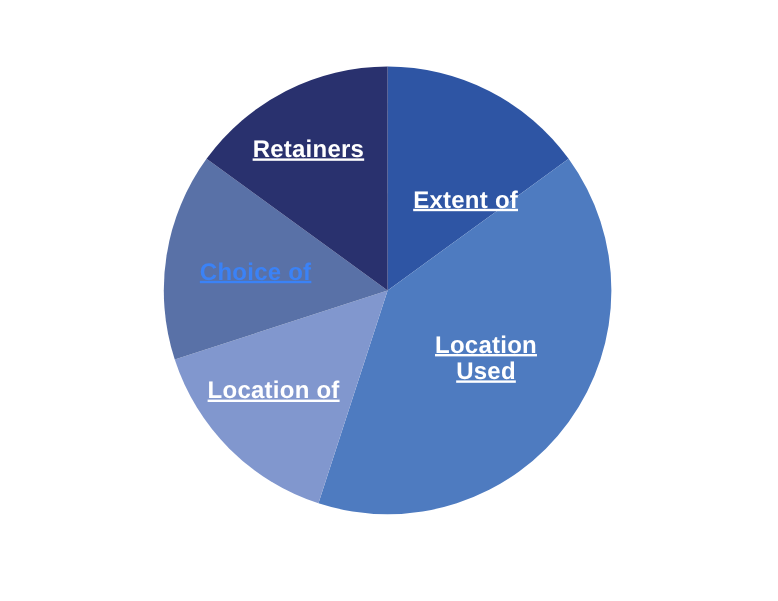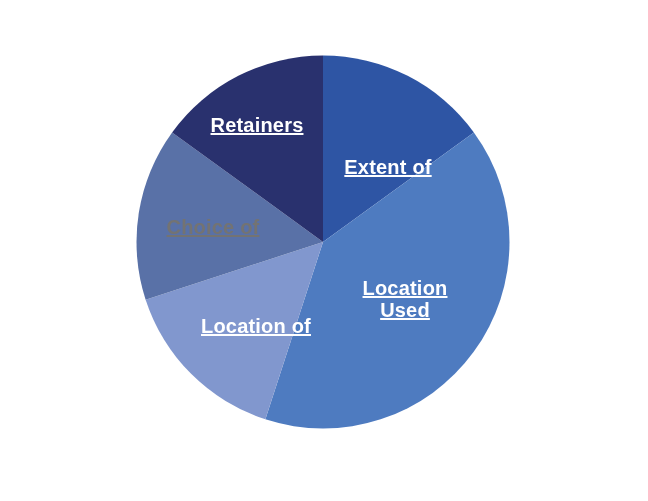--- a/index.html
+++ b/index.html
@@ -56,23 +56,23 @@
       <path d="M 323 242 L 172.12 132.38 A 186.5 186.5 0 0 1 323.00 55.50 Z" fill="#29316E"></path>
     </svg>
   <div class="labels-layer" id="labels-layer">
       <div class="slice-label" style="left: 388px; top: 127px; color: rgb(255, 255, 255); margin-top: 40px;">
         <div>Extent of</div>
       </div>
       <div class="slice-label" style="left: 405px; top: 299px; color: rgb(255, 255, 255);">
         <div>Location</div>
         <div>Used</div>
       </div>
-      <div class="slice-label" style="left: 228px; top: 326px; color: rgb(255, 255, 255); margin-left: 28px;">
+      <div class="slice-label" style="left: 228px; top: 326px; color: rgb(255, 255, 255);">
         <div>Location of</div>
       </div>
-      <div class="slice-label" style="left: 213px; top: 227px; color: #737373;">
+      <div class="slice-label" style="left: 213px; top: 227px; color: #3b82f6;">
         <div>Choice of</div>
       </div>
       <div class="slice-label" style="left: 257px; top: 125px; color: rgb(255, 255, 255);">
         <div>Retainers</div>
       </div>
     </div>
 </div>
 
 </body></html>

